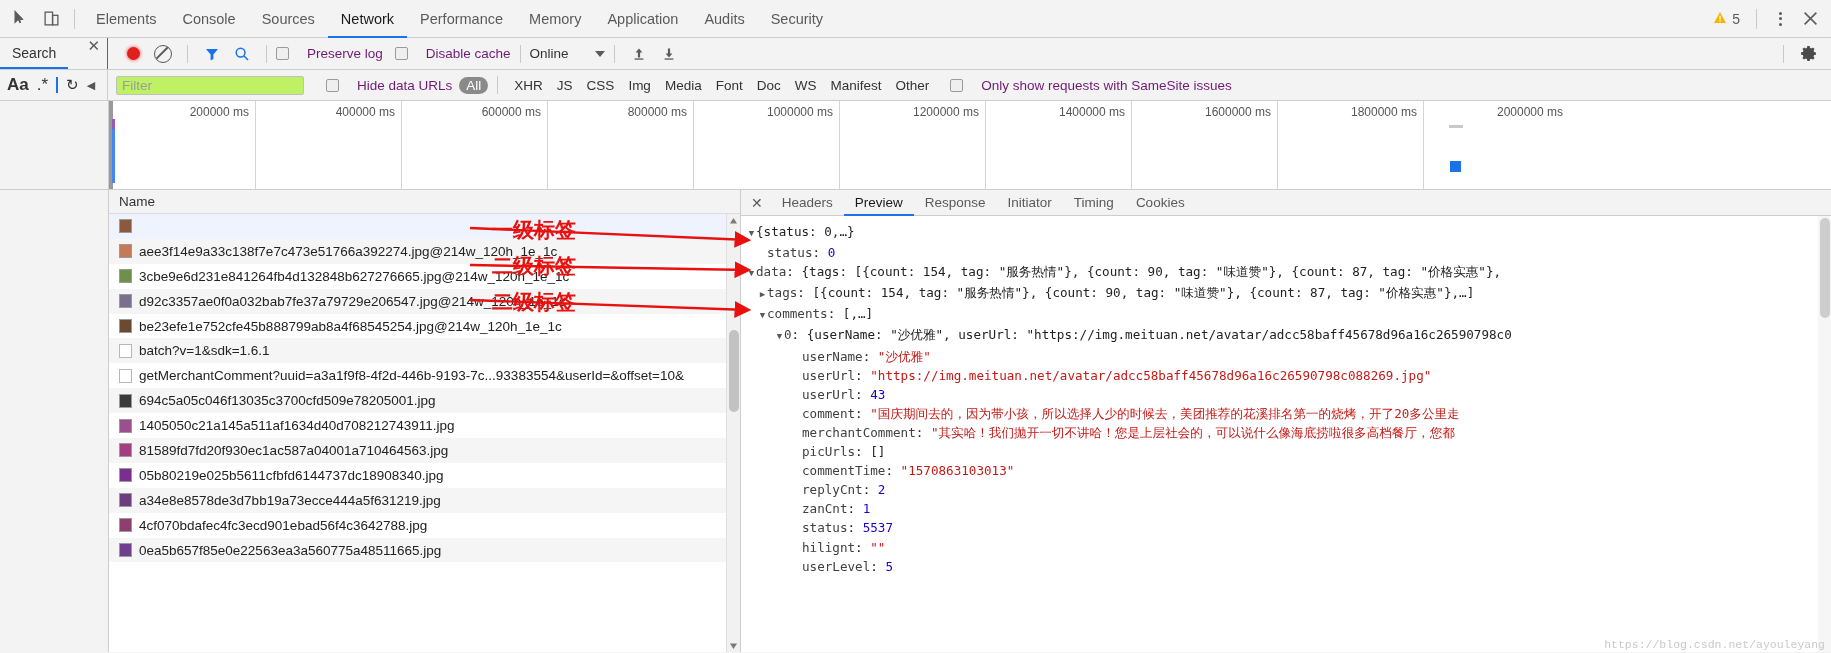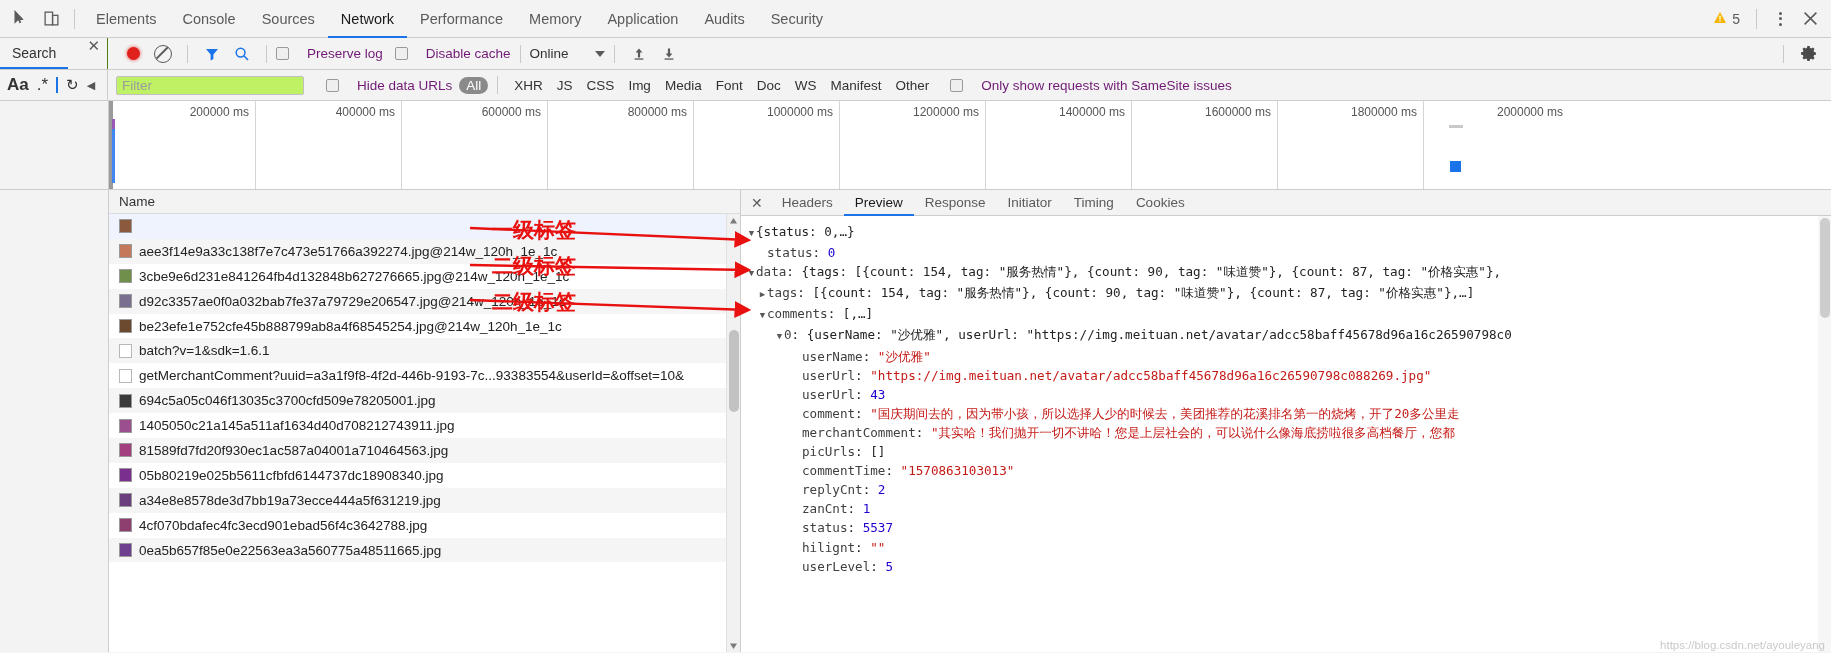--- a/index.html
+++ b/index.html
@@ -164,21 +164,21 @@
   .dthumb{position:absolute;right:1px;width:10px;background:#cdcdcd;border-radius:5px;}
 
   
   .ann{position:absolute;pointer-events:none;}
   .ann-text{
     position:absolute;color:#e8110f;font-size:21px;font-weight:bold;
     font-family:"DejaVu Sans",sans-serif;white-space:nowrap;pointer-events:none;
   }
   .watermark{
     position:absolute;right:6px;bottom:2px;color:#c9c9c9;font-size:11.5px;
-    font-family:Liberation Sans, sans-serif;pointer-events:none;
+    font-family:Liberation Mono, monospace;pointer-events:none;
   }
 </style>
 </head>
 <body>
 
 <div class="app">
 
   <div class="topbar">
     <div class="icobtn">
       <svg width="17" height="17" viewBox="0 0 16 16">

